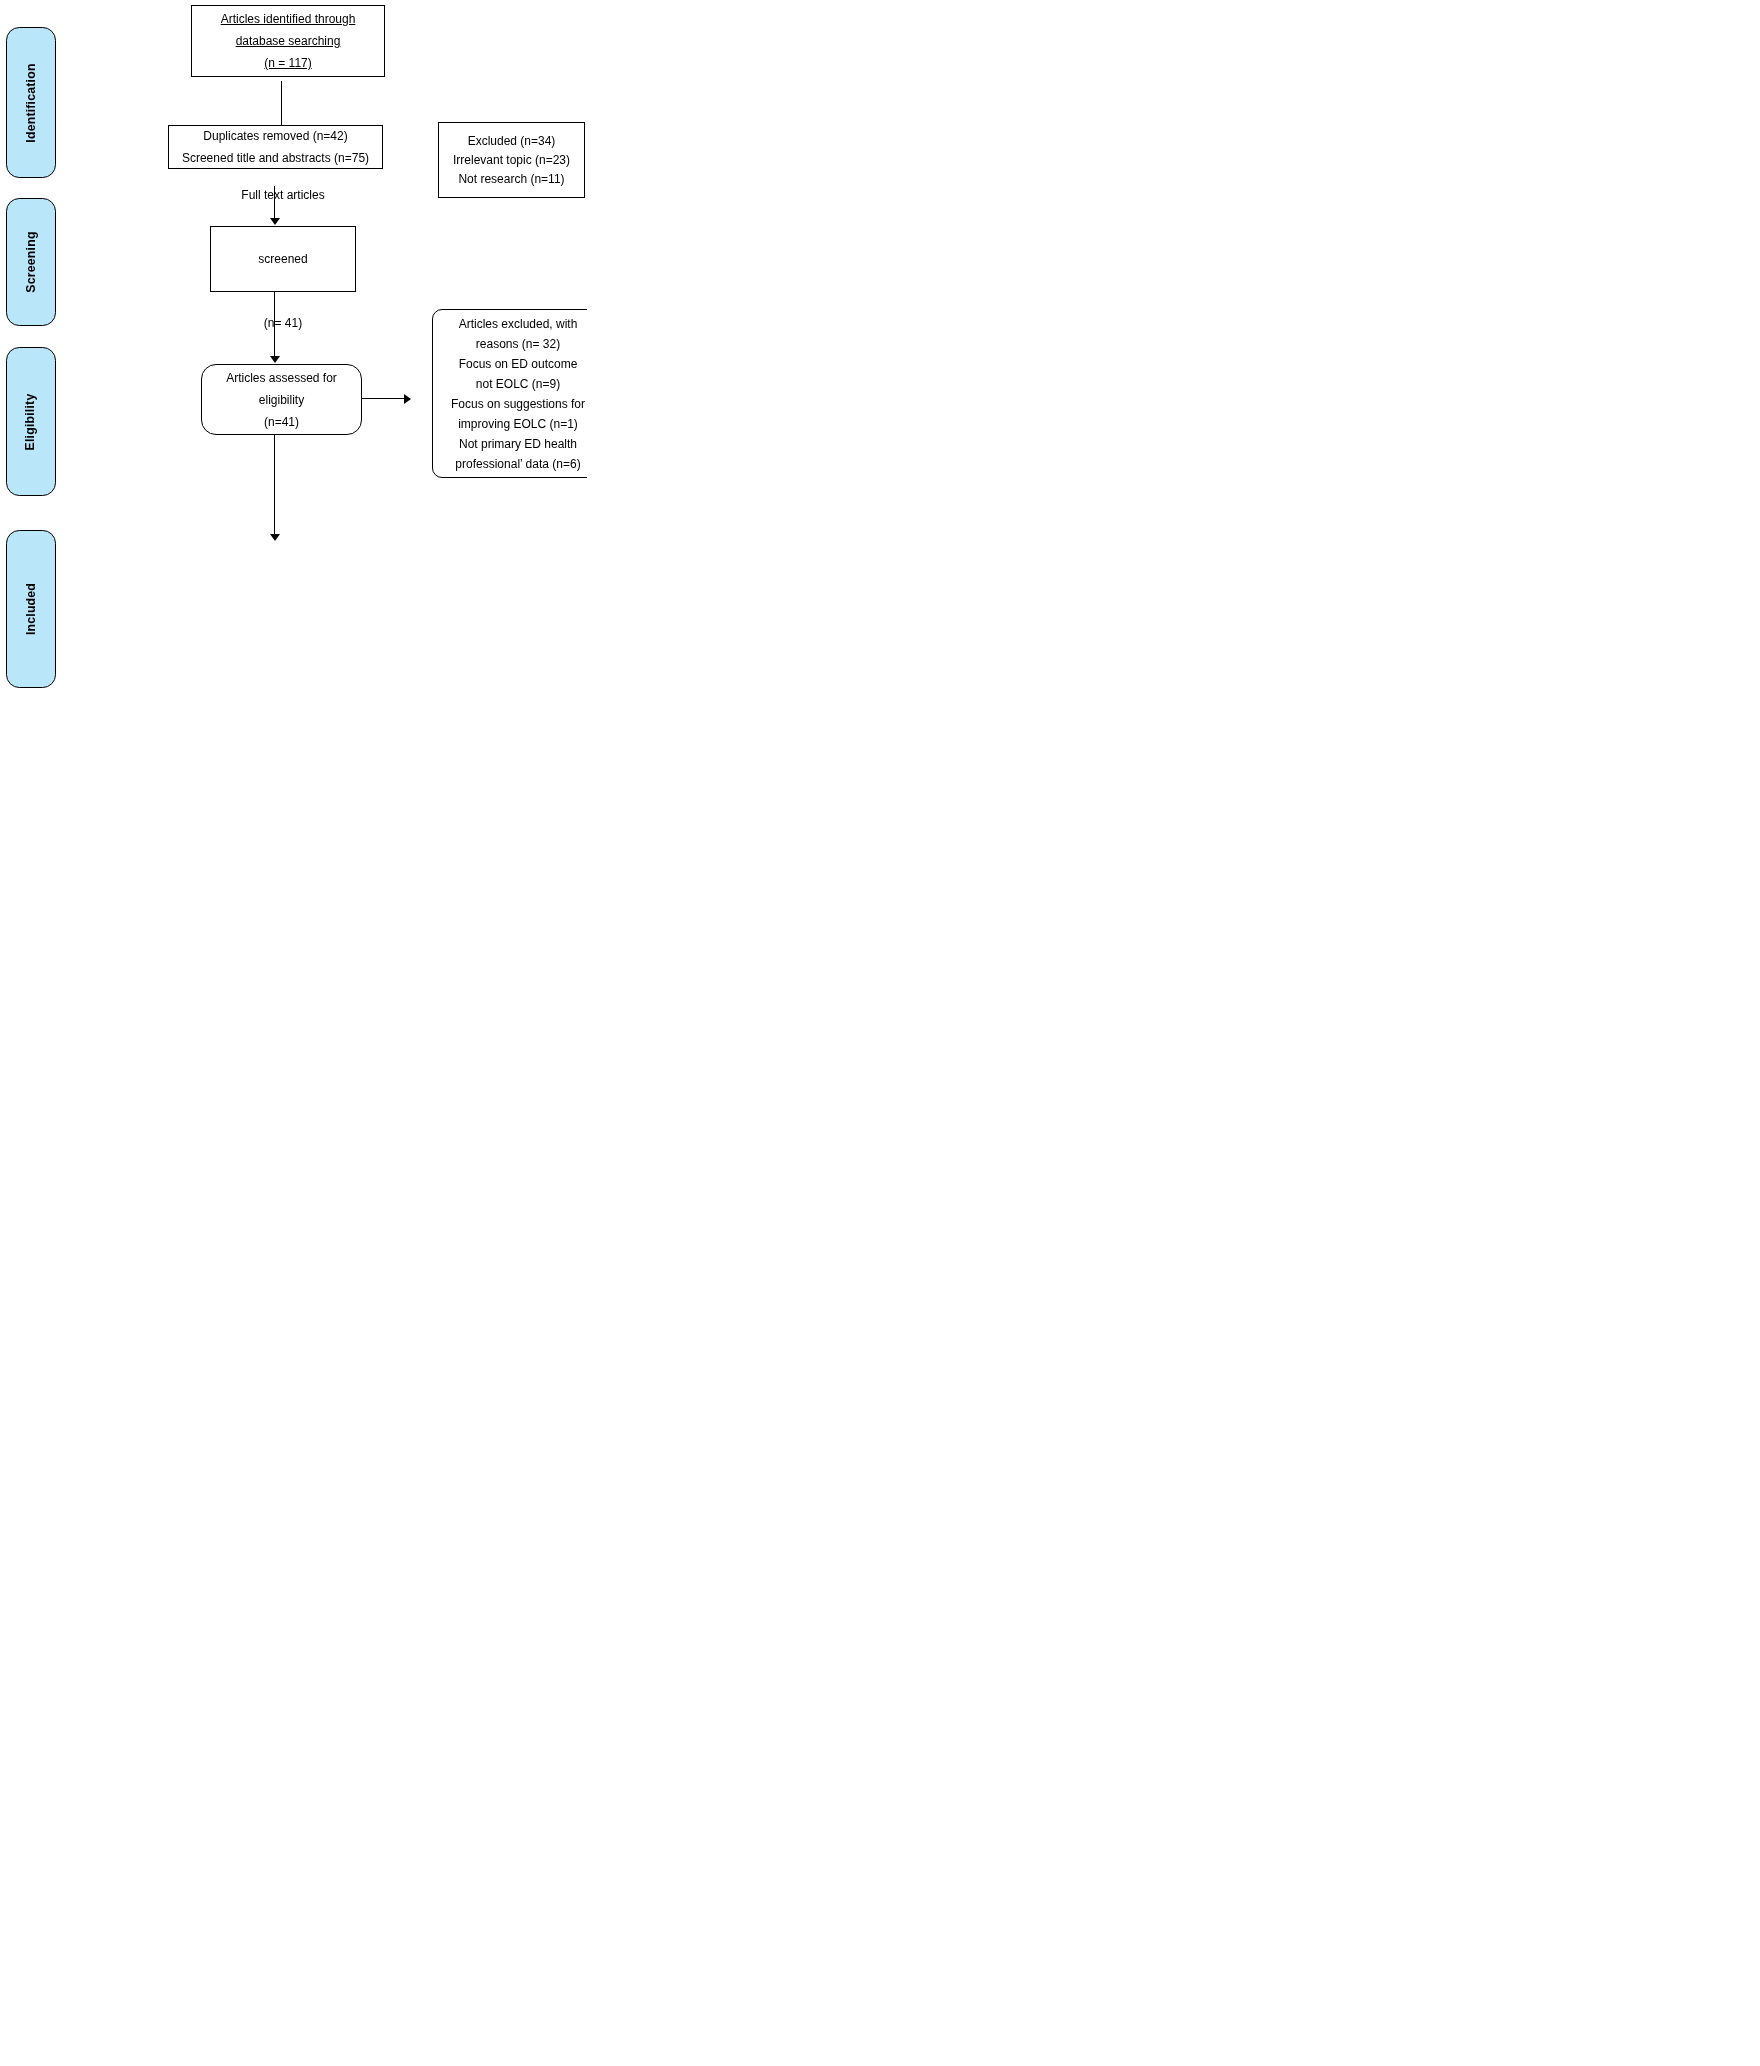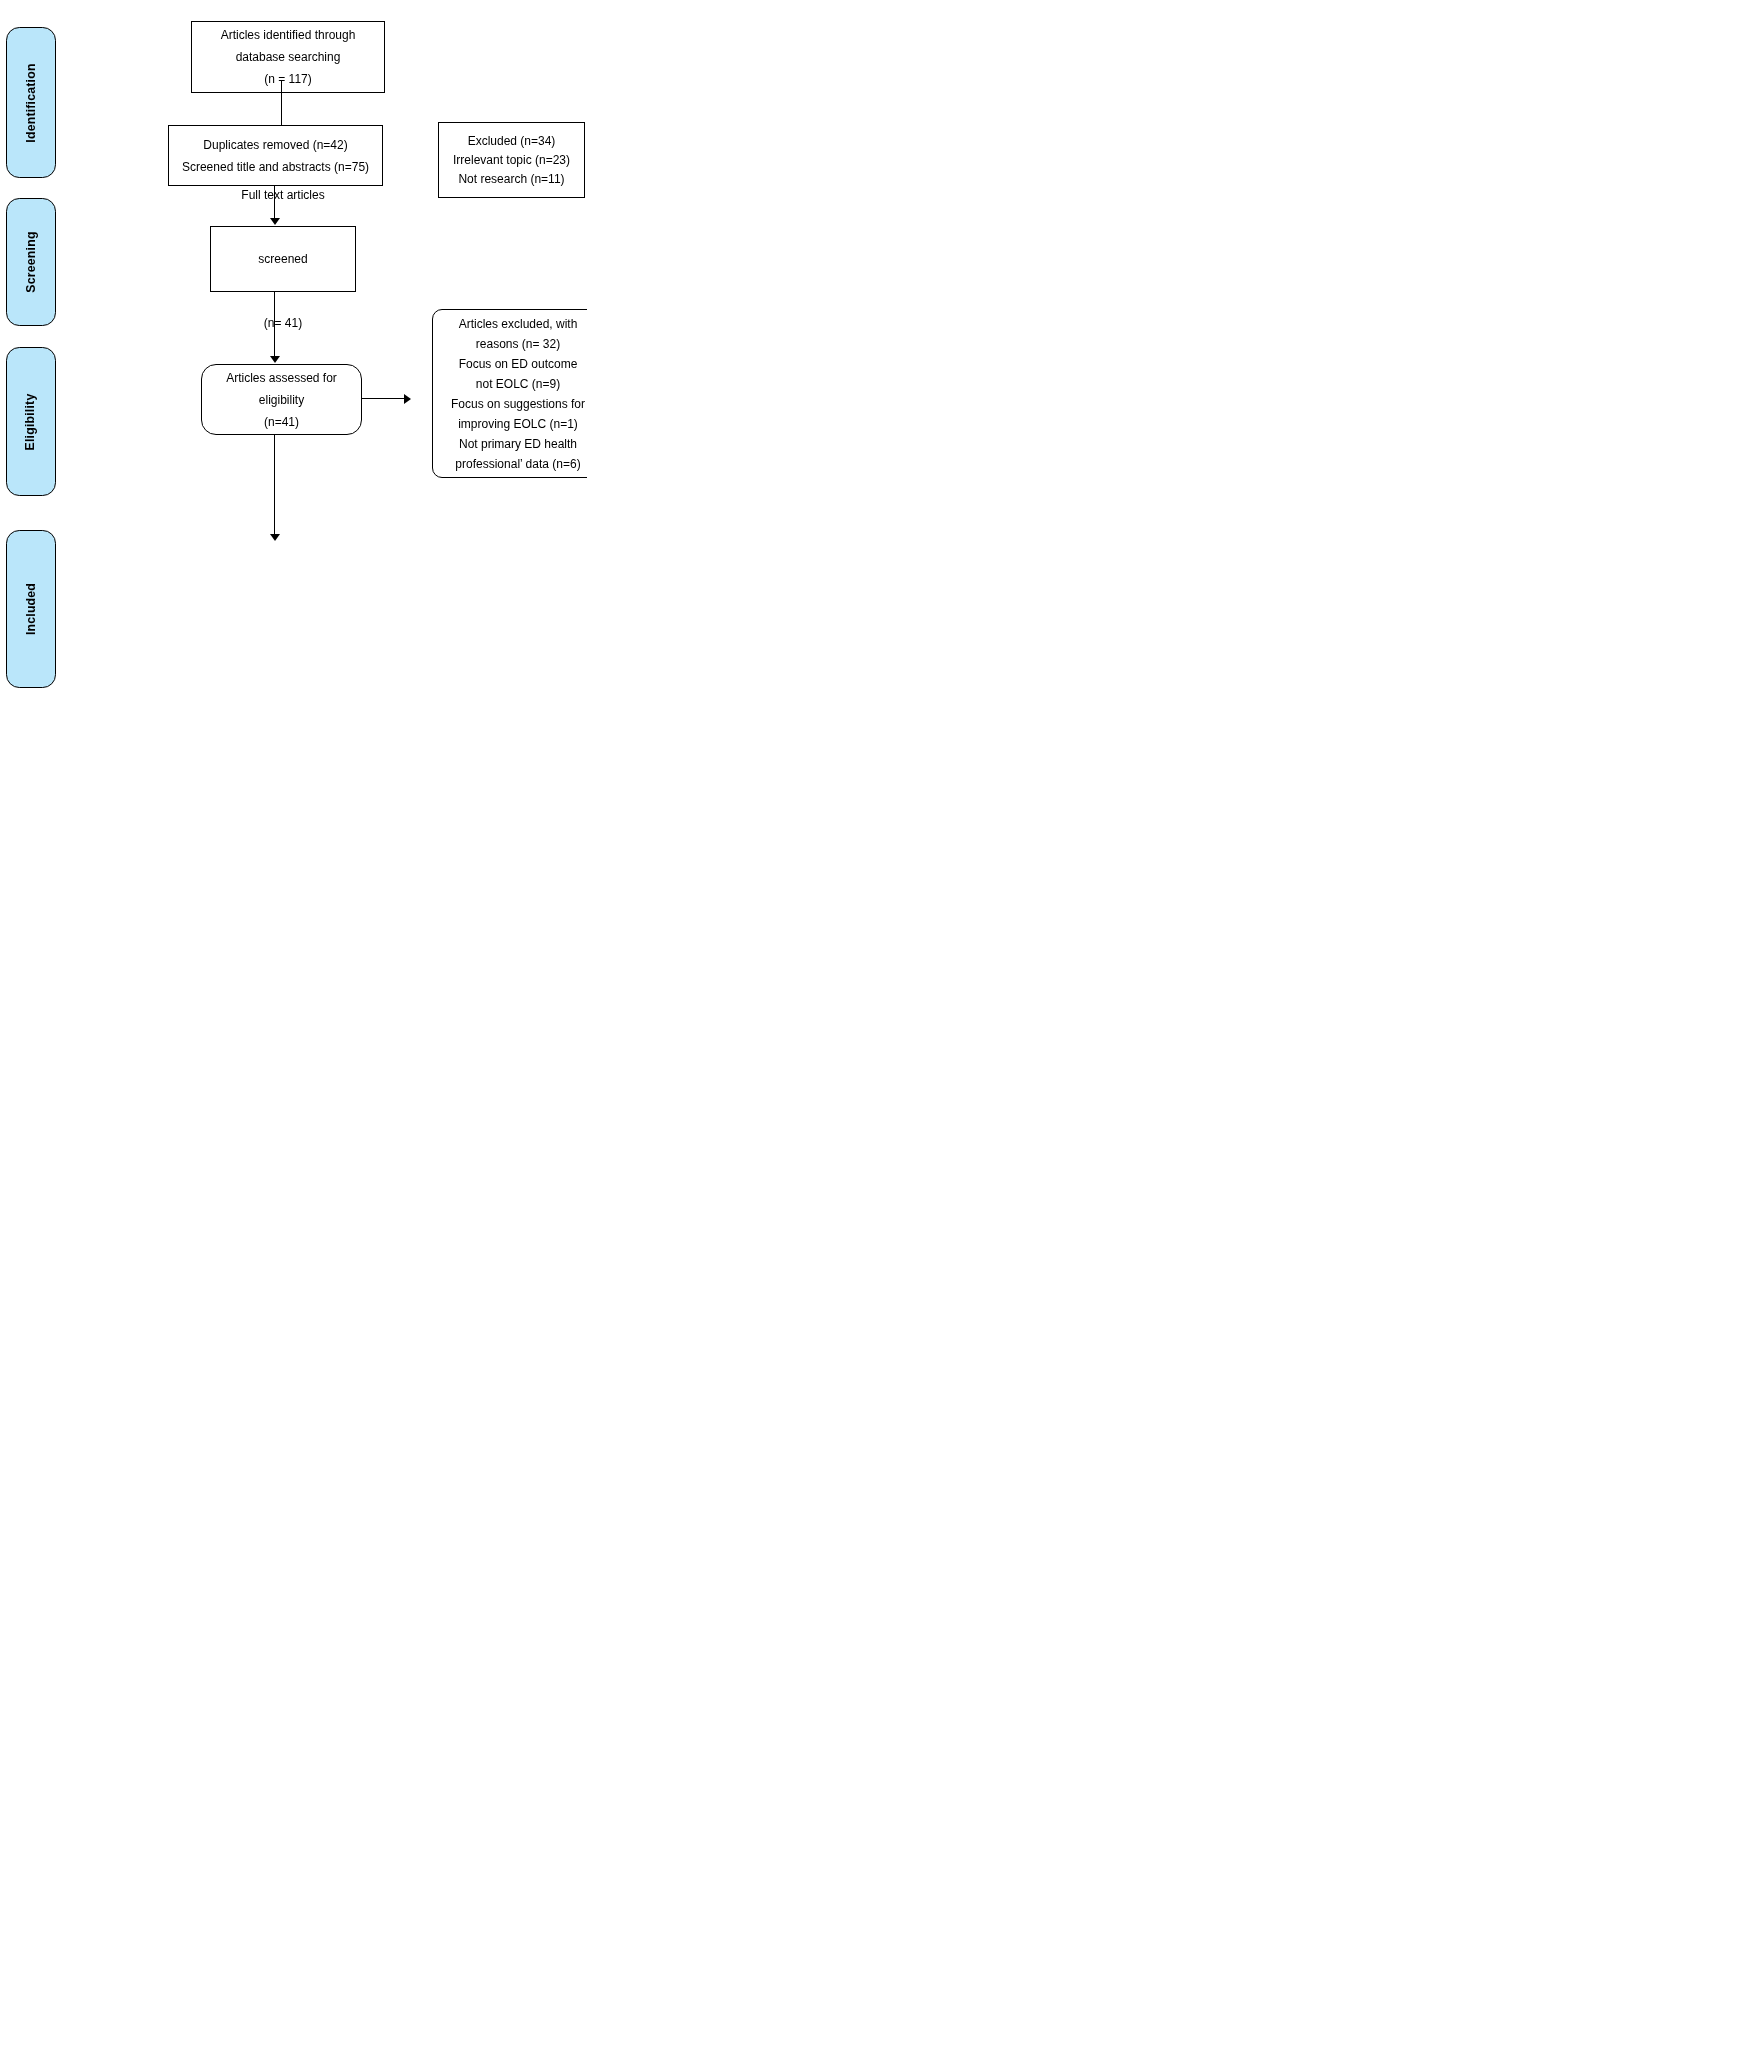--- a/index.html
+++ b/index.html
@@ -74,27 +74,27 @@
   <div class="stage" style="left:5.7px; top:198px; width:50px; height:128px;">
     <span class="stage-label">Screening</span>
   </div>
   <div class="stage" style="left:5.7px; top:347px; width:50px; height:149px;">
     <span class="stage-label">Eligibility</span>
   </div>
   <div class="stage" style="left:5.7px; top:530px; width:50px; height:158px;">
     <span class="stage-label">Included</span>
   </div>
 
-  <div class="fbox" style="left:191px; top:21px; width:194px; height:72px;">
+  <div class="fbox" style="left:191px; top:5px; width:194px; height:72px;text-decoration:underline;">
     <div class="tline">Articles identified through</div>
     <div class="tline">database searching</div>
     <div class="tline">(n = 117)</div>
   </div>
 
-  <div class="fbox" style="left:168px; top:125px; width:215px; height:61px;">
+  <div class="fbox" style="left:168px; top:125px; width:215px; height:44px;">
     <div class="tline">Duplicates removed (n=42)</div>
     <div class="tline">Screened title and abstracts (n=75)</div>
   </div>
 
   <div class="fbox" style="left:210px; top:226px; width:146px; height:66px; line-height:21px;gap:43px;">
     <div class="tline">Full text articles</div>
     <div class="tline">screened</div>
     <div class="tline">(n= 41)</div>
   </div>
 

